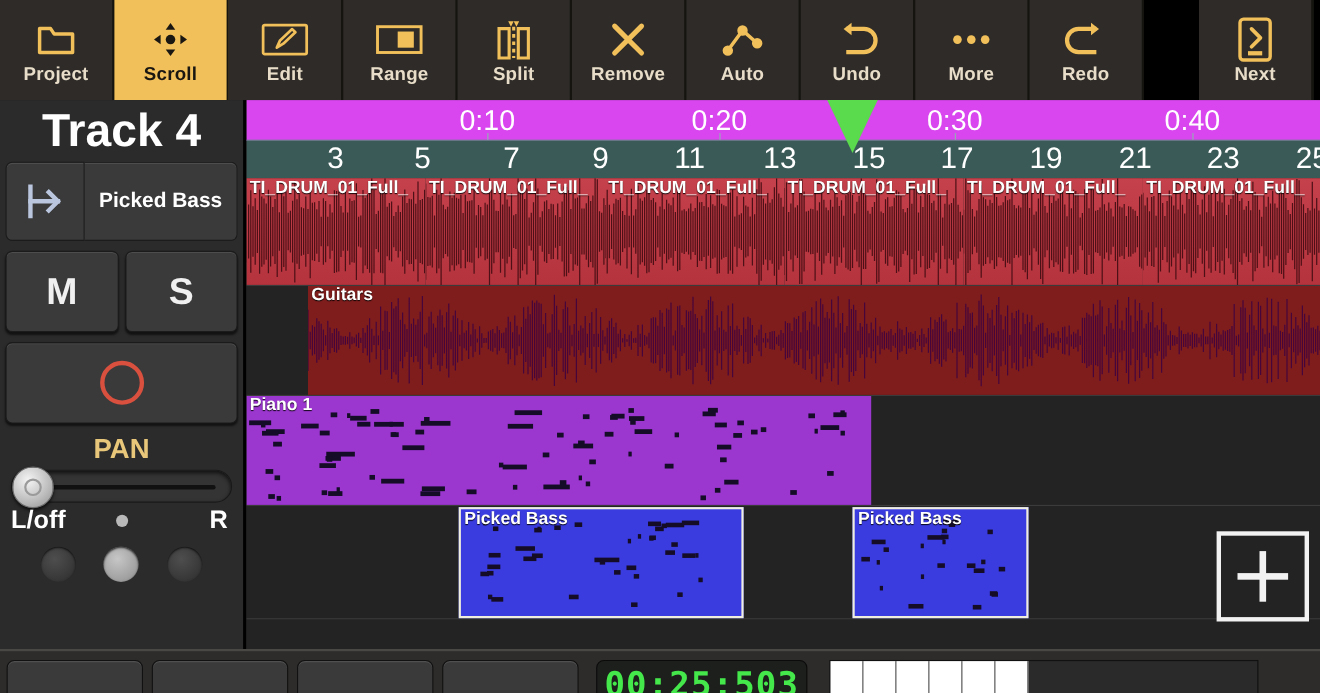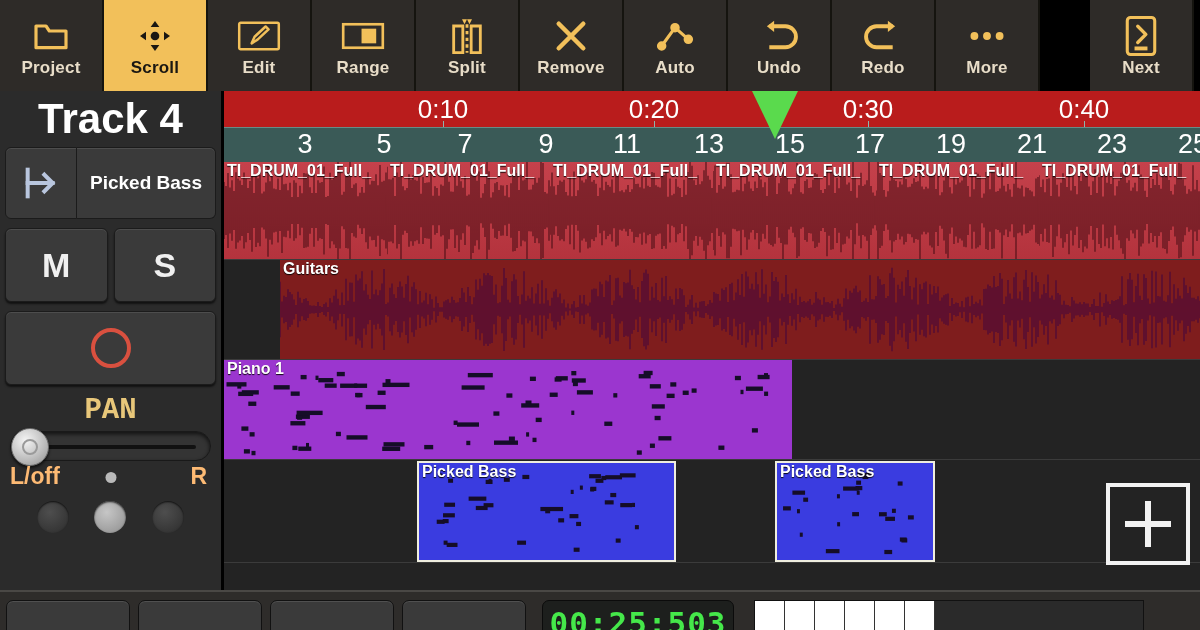--- a/index.html
+++ b/index.html
@@ -78,23 +78,22 @@
     color: #fff; font-size: 19px; font-weight: bold;
   }
   .ms-btn { width: 50%; height: 74px; font-size: 34px; font-weight: bold; }
   #rec-btn { width: 100%; height: 74px; }
   #rec-dot {
     width: 40px; height: 40px; border-radius: 50%;
     border: 4px solid #d9503f;
   }
   #pan-lbl {
     text-align: center; color: #e8c77a;
-    font-size: 29px; font-weight: bold;
+    font-size: 25px; font-weight: bold;
     margin: 2px 0 4px;
-    font-family: Liberation Mono, monospace;
   }
   #pan-slot {
     position: relative; margin: 0 10px; height: 30px;
     background: #343434;
     border: 1px solid #191919;
     border-radius: 15px;
     box-shadow: inset 0 2px 4px rgba(0,0,0,.7);
   }
   #pan-track {
     position: absolute; left: 14px; right: 14px; top: 13px;
@@ -107,21 +106,21 @@
     border: 1px solid #6d6d6d;
     box-shadow: 0 2px 3px rgba(0,0,0,.7);
     display: flex; align-items: center; justify-content: center;
   }
   #pan-knob::after {
     content: ""; width: 12px; height: 12px; border-radius: 50%;
     border: 2px solid #9a9a9a;
   }
   #pan-scale {
     position: relative; height: 30px; margin: 2px 10px 0;
-    color: #fdba74; font-size: 23px; font-weight: bold;
+    color: #ffffff; font-size: 23px; font-weight: bold;
   }
   #pan-scale .l { position: absolute; left: 0; top: 0; }
   #pan-scale .r { position: absolute; right: 4px; top: 0; }
   #pan-scale .c {
     position: absolute; left: 50%; top: 9px;
     transform: translateX(-50%);
     width: 11px; height: 11px; border-radius: 50%;
     background: #b9b9b9;
   }
   #screws { display: flex; justify-content: space-around; margin: 8px 24px 0; }
@@ -129,21 +128,21 @@
     width: 32px; height: 32px; border-radius: 50%;
     background: radial-gradient(circle at 40% 35%, #4e4e4e, #2c2c2c);
     box-shadow: inset 0 1px 2px rgba(0,0,0,.8);
   }
   .screw.mid { background: radial-gradient(circle at 40% 35%, #c6c6c6, #8e8e8e); }
 
   
   #tl { position: absolute; left: 224px; top: 91px; width: 976px; height: 499px; background: #232323; overflow: hidden; }
   #ruler-time {
     position: relative; height: 37px; width: 100%;
-    background: #b91c1c;
+    background: #d946ef;
     border-bottom: 1px solid #678c88;
   }
   #ruler-bars {
     position: relative; height: 34px; width: 100%;
     background: #3a5a57;
   }
   .rt-lbl {
     position: absolute; top: 3px; transform: translateX(-50%);
     color: #fff; font-size: 26px; font-weight: normal;
   }
@@ -298,36 +297,36 @@
         <span class="tb-ico">
           <svg width="42" height="38" viewBox="0 0 26 22" fill="none" stroke="#f2c05a" stroke-width="2.4" stroke-linejoin="round">
             <path d="M7 5 H17 A4.5 4.5 0 0 1 17 18 H7"></path>
             <path d="M10 1.5 L5.5 5 L10 8.5" fill="#f2c05a" stroke="none"></path>
           </svg>
         </span>
         <span class="tb-lbl">Undo</span>
       </div>
       <div class="tb-btn">
         <span class="tb-ico">
-          <svg width="42" height="38" viewBox="0 0 26 22" fill="none" stroke="#f2c05a" stroke-width="2.4" stroke-linejoin="round">
-            <path d="M19 5 H9 A4.5 4.5 0 0 0 9 18 H19"></path>
-            <path d="M16 1.5 L20.5 5 L16 8.5" fill="#f2c05a" stroke="none"></path>
-          </svg>
-        </span>
-        <span class="tb-lbl">Redo</span>
-      </div>
-      <div class="tb-btn">
-        <span class="tb-ico">
           <svg width="42" height="18" viewBox="0 0 30 10">
             <circle cx="6" cy="5" r="2.8" fill="#f2c05a"></circle>
             <circle cx="15" cy="5" r="2.8" fill="#f2c05a"></circle>
             <circle cx="24" cy="5" r="2.8" fill="#f2c05a"></circle>
           </svg>
         </span>
         <span class="tb-lbl">More</span>
+      </div>
+      <div class="tb-btn">
+        <span class="tb-ico">
+          <svg width="42" height="38" viewBox="0 0 26 22" fill="none" stroke="#f2c05a" stroke-width="2.4" stroke-linejoin="round">
+            <path d="M19 5 H9 A4.5 4.5 0 0 0 9 18 H19"></path>
+            <path d="M16 1.5 L20.5 5 L16 8.5" fill="#f2c05a" stroke="none"></path>
+          </svg>
+        </span>
+        <span class="tb-lbl">Redo</span>
       </div>
       <div class="tb-btn gap"></div>
       <div class="tb-btn">
         <span class="tb-ico">
           <svg width="34" height="42" viewBox="0 0 20 26" fill="none" stroke="#f2c05a" stroke-width="1.9">
             <rect x="1.5" y="1.5" width="17" height="23" rx="2"></rect>
             <path d="M8 7 L13 12 L8 17" stroke-width="2.1" stroke-linecap="round" stroke-linejoin="round"></path>
             <rect x="6" y="19.5" width="8" height="2.4" fill="#f2c05a" stroke="none"></rect>
           </svg>
         </span>

